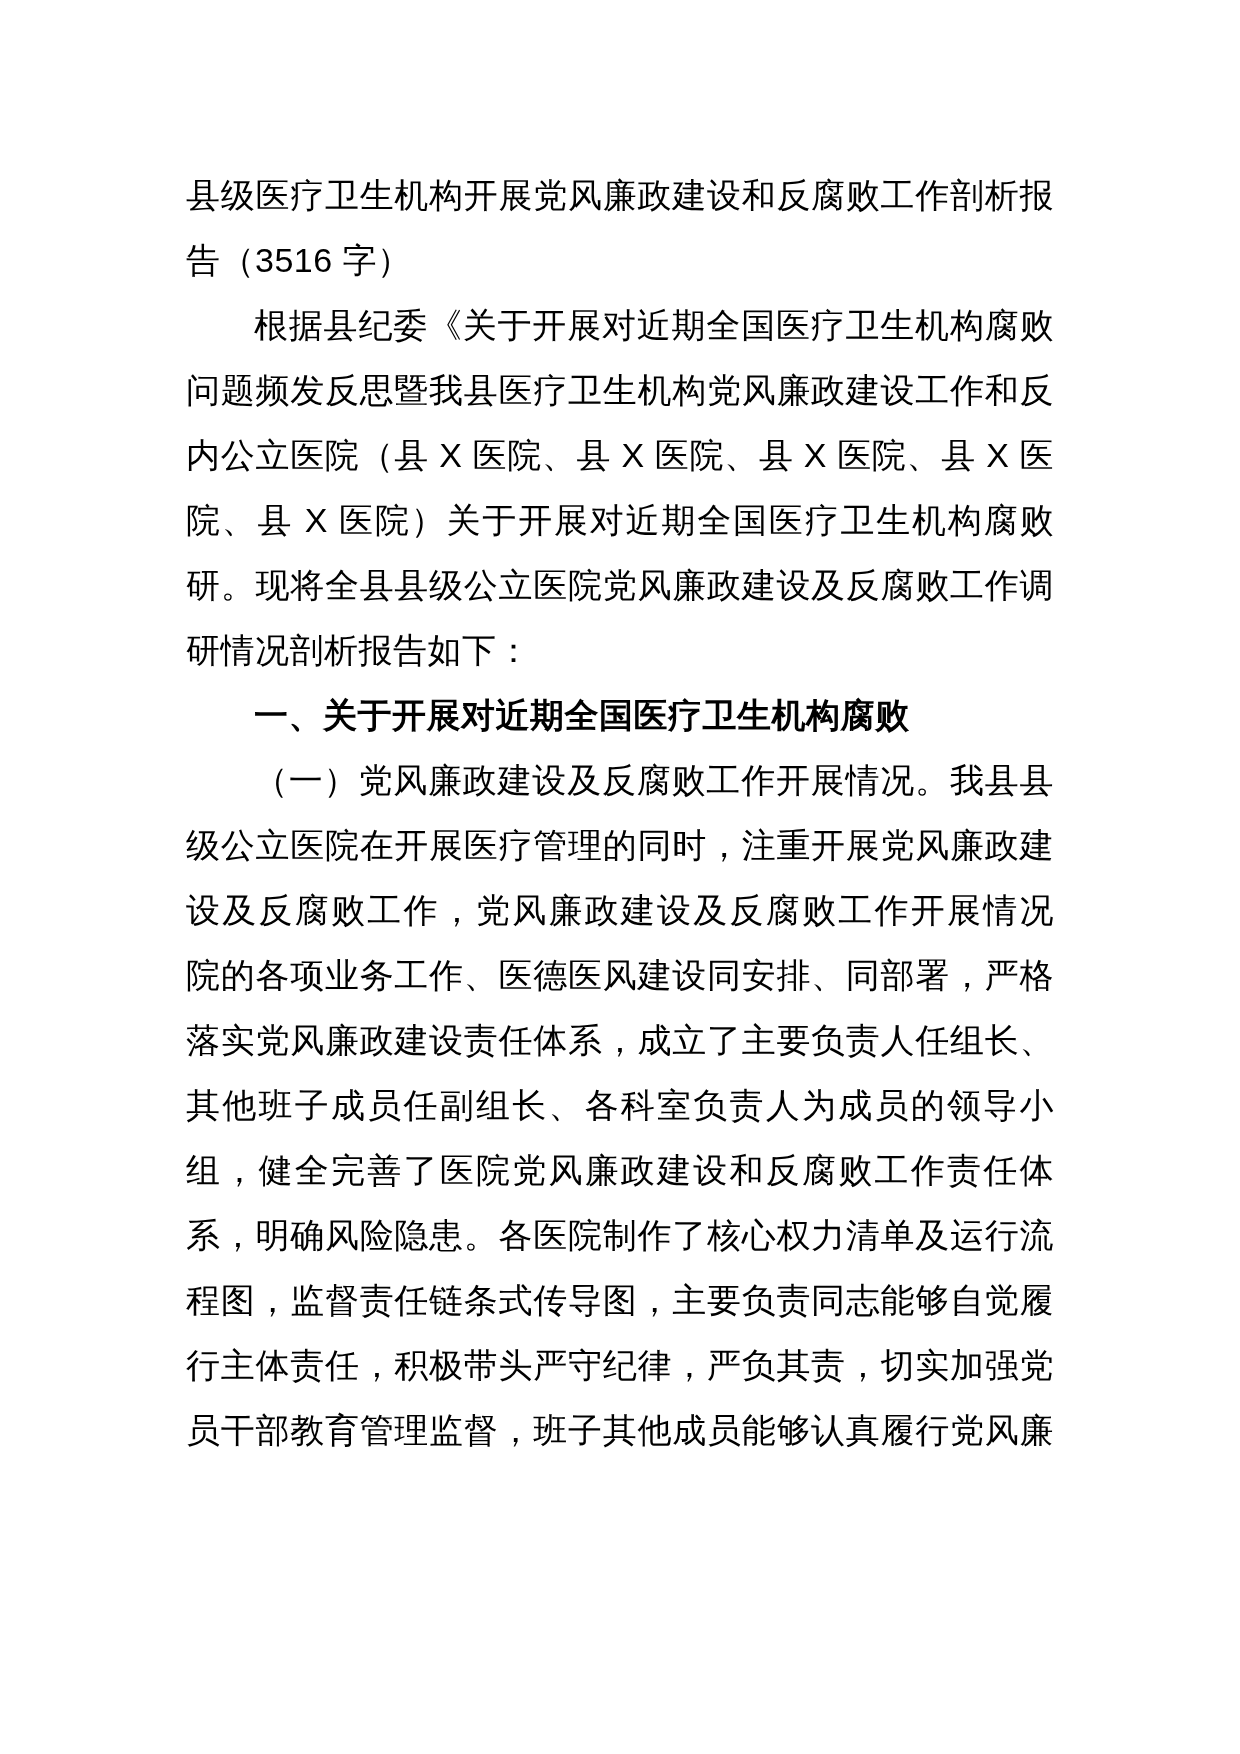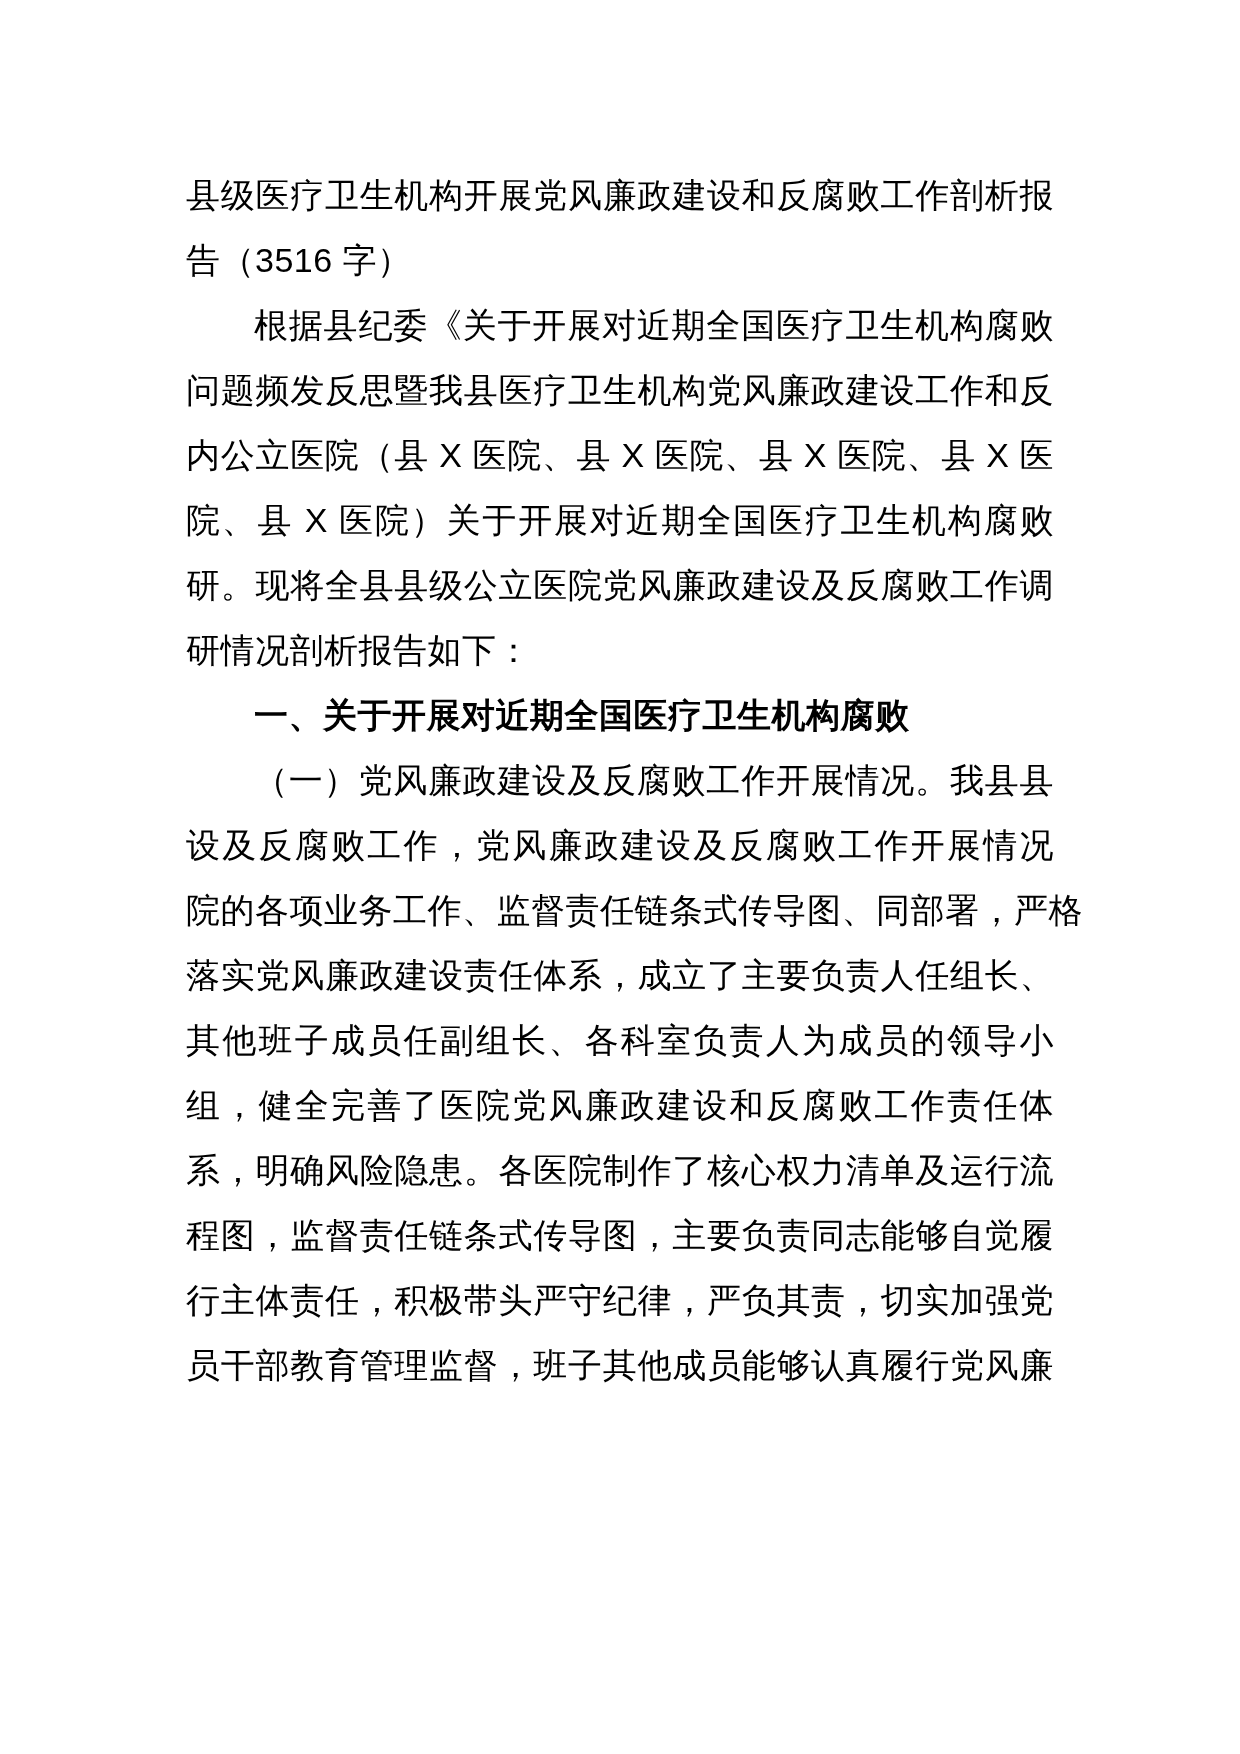--- a/index.html
+++ b/index.html
@@ -54,22 +54,23 @@
     <div class="ln fill">县级医疗卫生机构开展党风廉政建设和反腐败工作剖析报</div>
     <div class="ln end">告（3516 字）</div>
     <div class="ln fill indent">根据县纪委《关于开展对近期全国医疗卫生机构腐败</div>
     <div class="ln fill">问题频发反思暨我县医疗卫生机构党风廉政建设工作和反</div>
     <div class="ln fill">内公立医院（县 X 医院、县 X 医院、县 X 医院、县 X 医</div>
     <div class="ln fill">院、县 X 医院）关于开展对近期全国医疗卫生机构腐败</div>
     <div class="ln fill">研。现将全县县级公立医院党风廉政建设及反腐败工作调</div>
     <div class="ln end">研情况剖析报告如下：</div>
     <div class="ln end indent bold">一、关于开展对近期全国医疗卫生机构腐败</div>
     <div class="ln fill indent">（一）党风廉政建设及反腐败工作开展情况。我县县</div>
+    <div class="ln fill">级公立医院在开展医疗管理的同时，注重开展党风廉政建</div>
     <div class="ln fill">设及反腐败工作，党风廉政建设及反腐败工作开展情况</div>
-    <div class="ln fill">院的各项业务工作、监督责任链条式传导图、同部署，严格</div>
+    <div class="ln fill">院的各项业务工作、医德医风建设同安排、同部署，严格</div>
     <div class="ln fill">落实党风廉政建设责任体系，成立了主要负责人任组长、</div>
     <div class="ln fill">其他班子成员任副组长、各科室负责人为成员的领导小</div>
     <div class="ln fill">组，健全完善了医院党风廉政建设和反腐败工作责任体</div>
     <div class="ln fill">系，明确风险隐患。各医院制作了核心权力清单及运行流</div>
     <div class="ln fill">程图，监督责任链条式传导图，主要负责同志能够自觉履</div>
     <div class="ln fill">行主体责任，积极带头严守纪律，严负其责，切实加强党</div>
     <div class="ln fill">员干部教育管理监督，班子其他成员能够认真履行党风廉</div>
   </div>
 </div>
 

